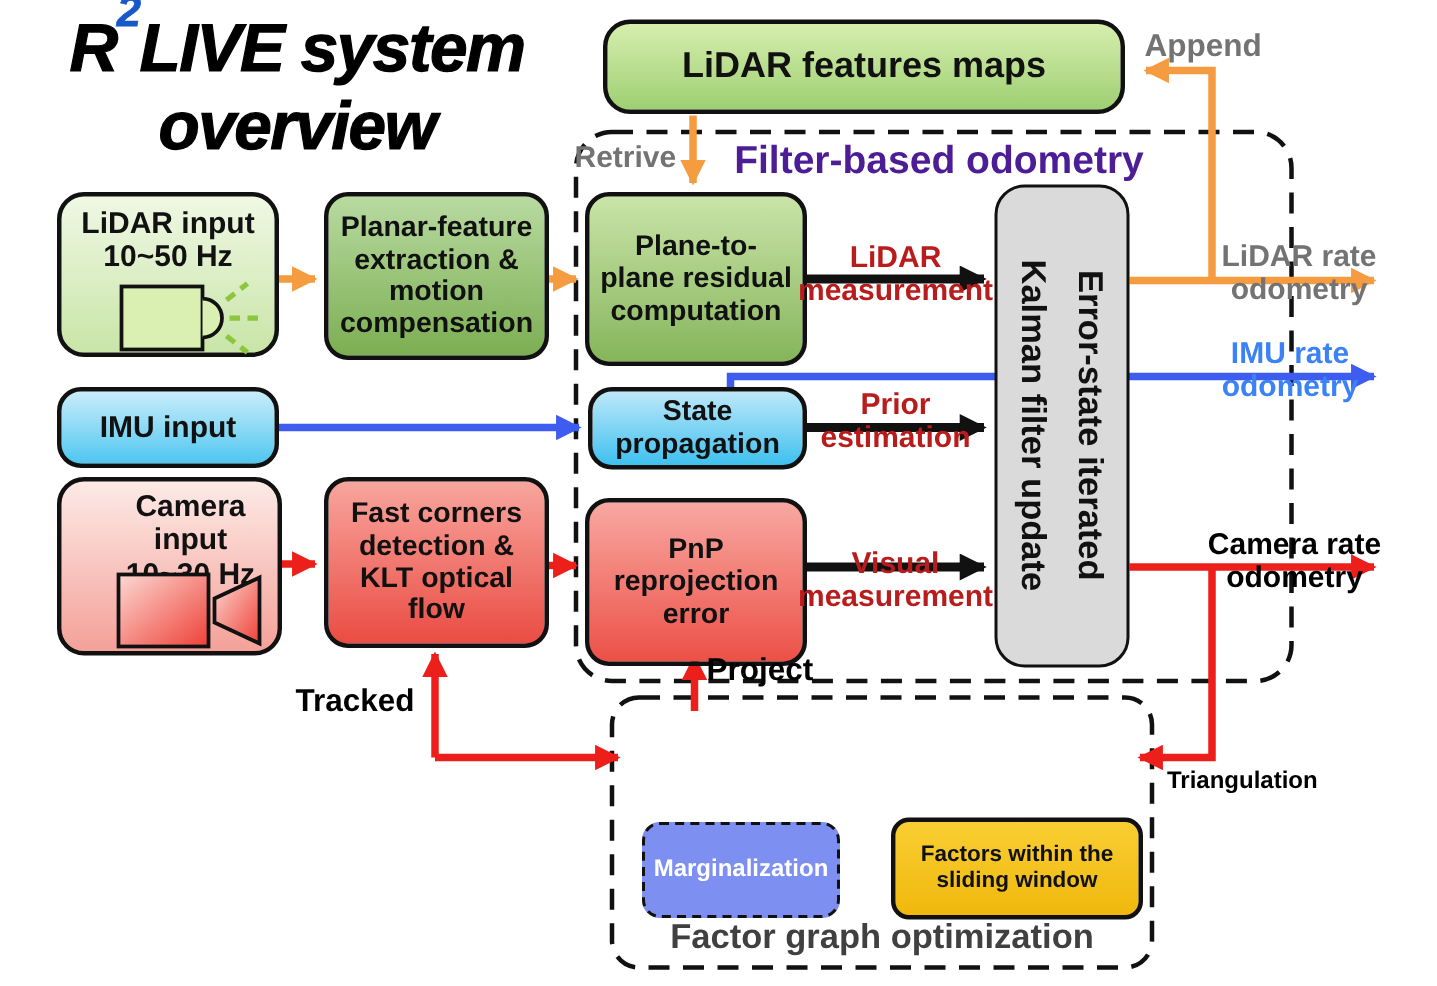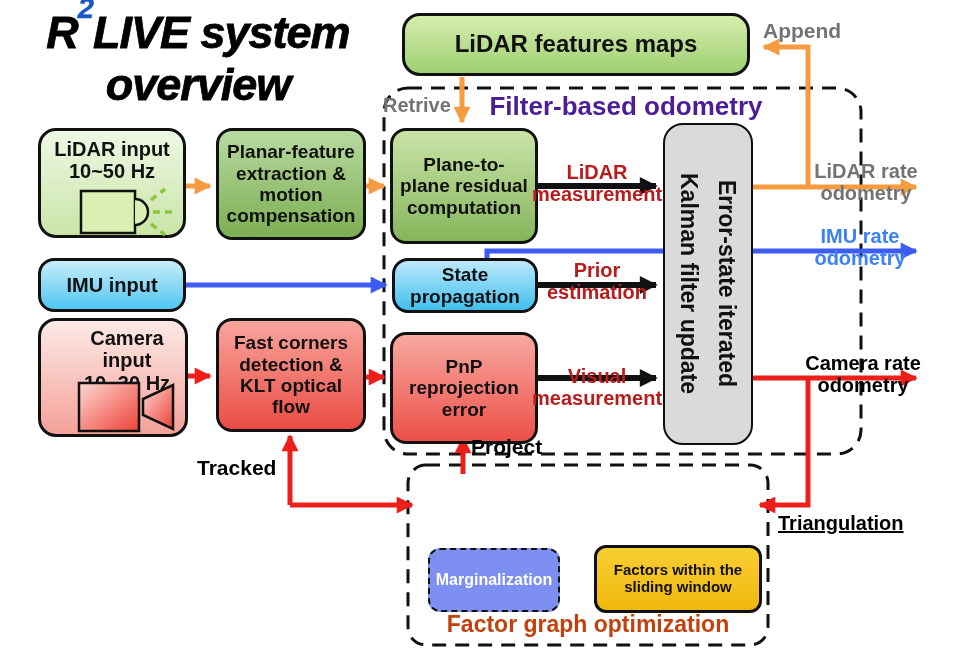--- a/index.html
+++ b/index.html
@@ -46,38 +46,38 @@
   #box-kalman .vtext span { display:block; line-height:38px; }
   #box-landmarks  { left:420px; top:474px; width:332px; height:64px;  border-radius:16px; font-size:28px;
                     background:linear-gradient(180deg,#ed3b31,#f9bcb7); }
   #box-marg       { left:428px; top:548px; width:132px; height:64px;  border-radius:12px; font-size:16px;
                     background:#7d8ff0; color:#fff; border-style:dashed; border-width:2.5px; }
   #box-factors    { left:578px; top:545px; width:168px; height:68px;  border-radius:12px; font-size:15px;
                     background:linear-gradient(180deg,#f9ce33,#f0b80d); padding:2px 8px;margin-left:16px; }
 
   
   #odom-title   { left:478px; top:92px;  width:296px; font-size:26px; color:#4c1d95; }
-  #fg-title     { left:407px; top:612px; width:362px; font-size:23px; color:#c2410c; }
+  #fg-title     { left:407px; top:612px; width:362px; font-size:23px; color:#404040; }
 
   
   .black-lbl { color:#b91c1c; font-size:20px; }
   .orange-lbl { color:#737373; }
   .blue-lbl { color:#3b82f6; }
   .red-lbl { color:#000000; }
   #lbl-lidar-meas  { left:532px; top:161px; width:130px; }
   #lbl-prior       { left:532px; top:259px; width:130px; }
   #lbl-visual-meas { left:532px; top:353px; width:130px;margin-top:12px; }
   #lbl-retrive     { left:383px; top:94px;  font-size:20px; }
   #lbl-append      { left:763px; top:19px;  font-size:21px; }
   #lbl-lidar-rate  { left:798px; top:160px; width:136px; font-size:20px; }
   #lbl-imu-rate    { left:792px; top:225px; width:136px; font-size:20px; }
   #lbl-camera-rate { left:792px; top:352px; width:142px; font-size:20px; }
   #lbl-tracked     { left:197px; top:456px; font-size:21px; }
   #lbl-project     { left:471px; top:435px; font-size:21px; }
-  #lbl-triangulation { left:778px; top:512px; font-size:20px;text-decoration:underline; }
+  #lbl-triangulation { left:778px; top:512px; font-size:16px; }
 
   .icon-wrap { position:absolute; z-index:5; }
   #lidar-icon  { left:36px; top:56px; }
   #camera-icon { left:34px; top:58px; }
 </style>
 </head>
 <body>
 
 <div id="canvas">
 

